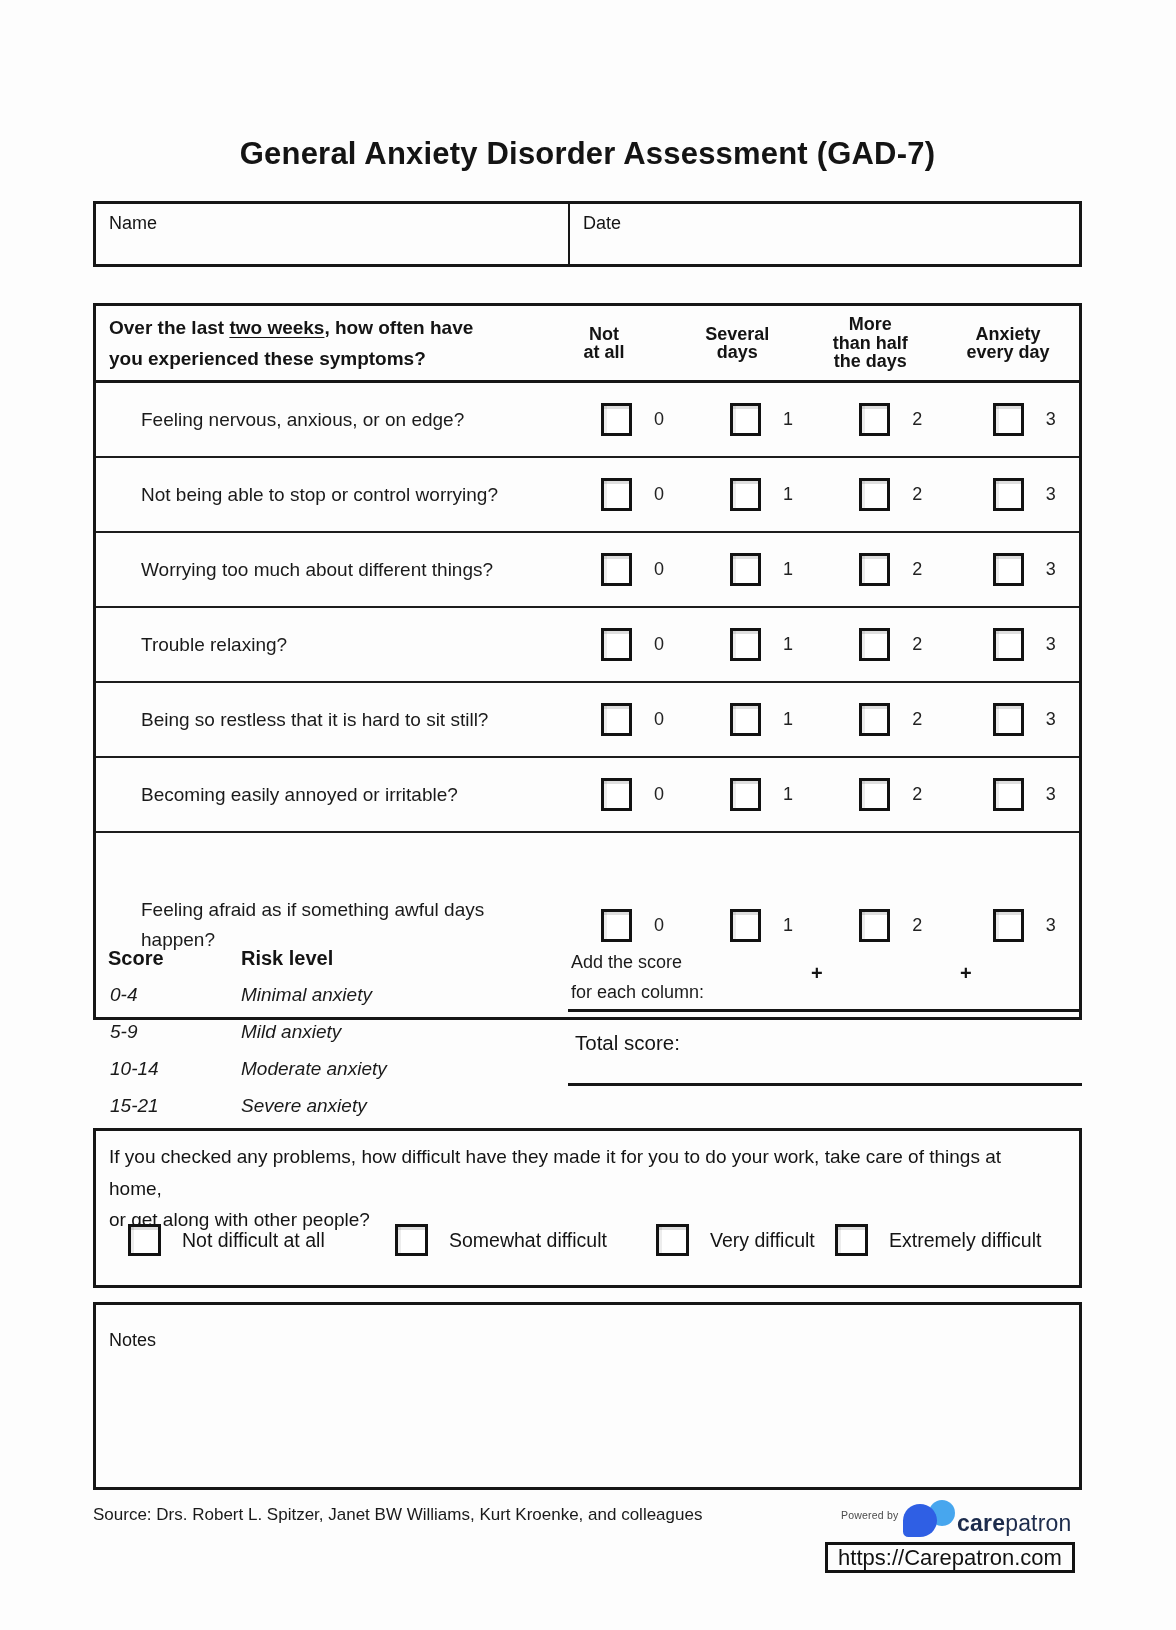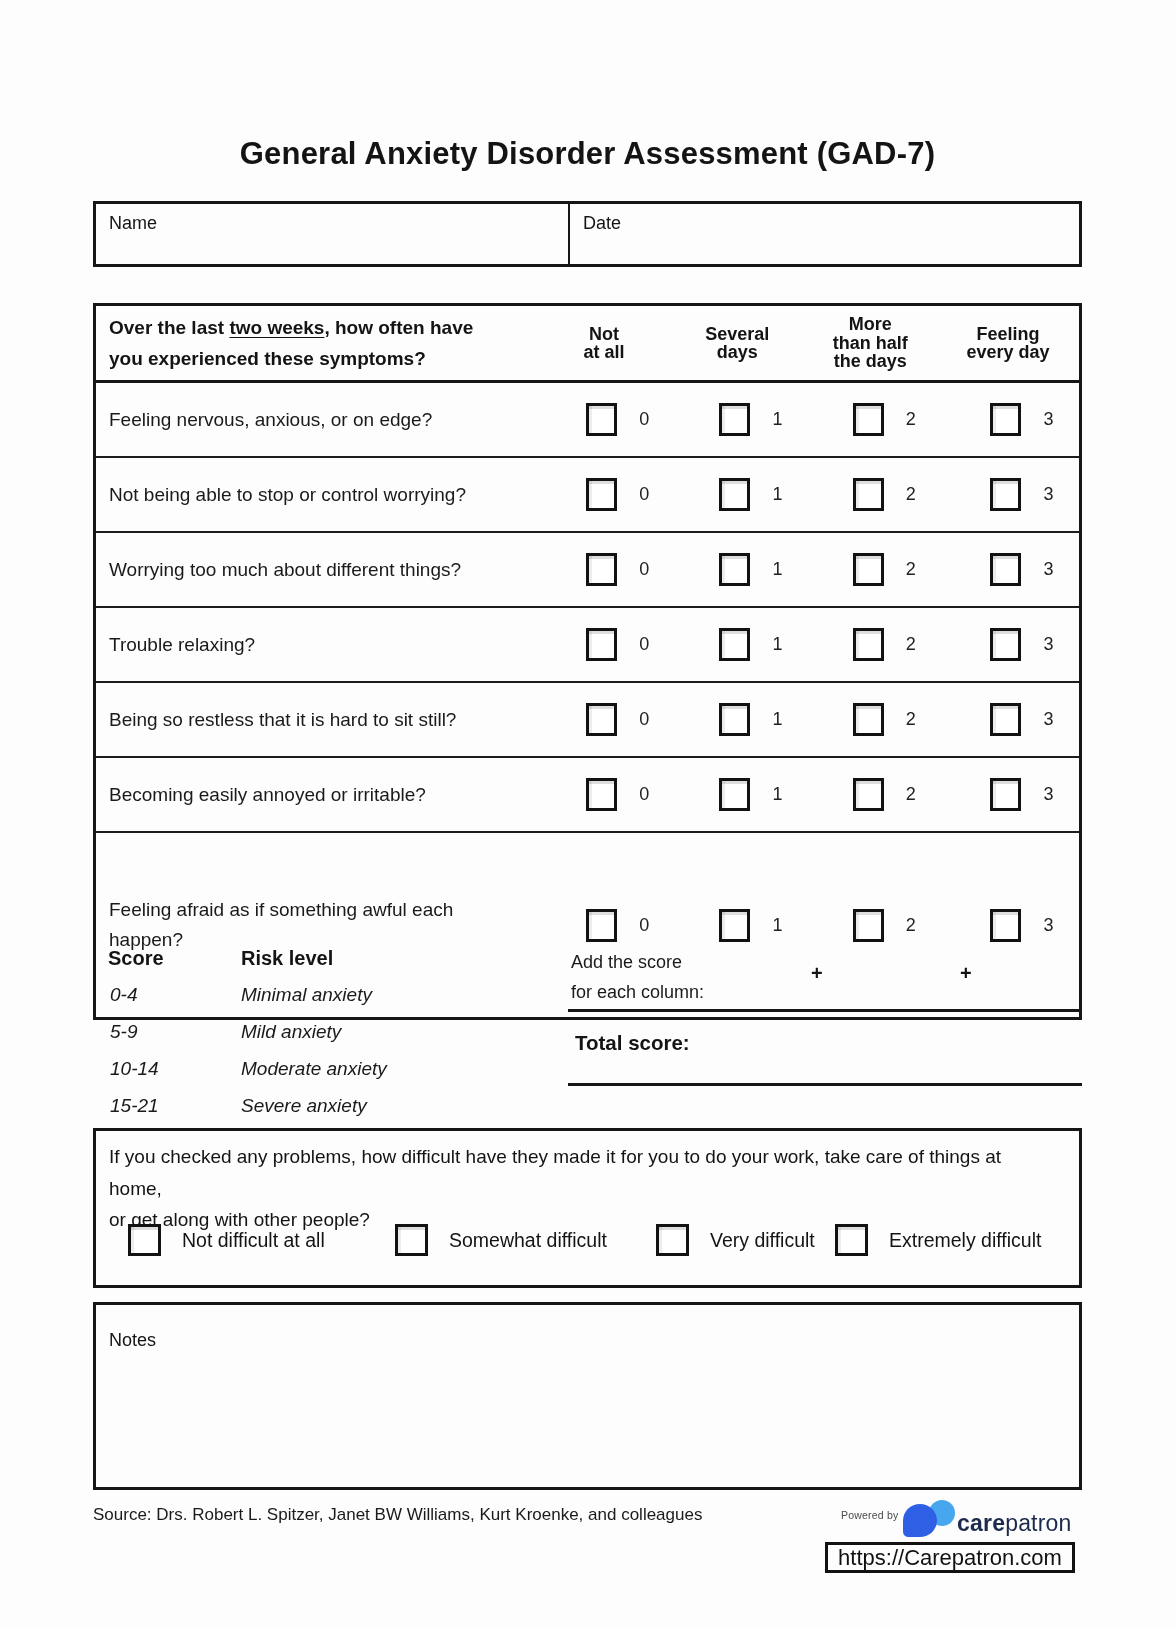--- a/index.html
+++ b/index.html
@@ -54,20 +54,21 @@
   .th-question .u { text-decoration: underline; text-underline-offset: 3px; }
   .th-col {
     width: 134px; text-align: center;
     font-size: 18px; font-weight: bold; line-height: 18.5px;
     white-space: pre-line;
   }
   .th-col:last-child { width: 143px; }
   .trow {
     display: flex; height: 75px; align-items: center;
     border-bottom: 2px solid #1d1d1d;
+    padding-left: 32px;
   }
   .trow:last-child { border-bottom: none; flex: 1; }
   .td-question {
     width: 444px; padding: 0 36px 0 13px;
     font-size: 19px; line-height: 30px; color: #1a1a1a;
   }
   .td-score {
     width: 134px; display: flex; align-items: center;
     justify-content: center; gap: 22px; padding-left: 28px;
   }
@@ -78,21 +79,21 @@
     box-shadow: inset 0 3px 0 rgba(0,0,0,0.13), inset 3px 0 0 rgba(0,0,0,0.07);
   }
   .score-num { font-size: 18px; color: #222; }
 
   
   .sc-head { font-size: 20px; font-weight: bold; }
   .sc-txt  { font-size: 19px; color: #1a1a1a; font-style: italic; }
   .add-txt { font-size: 18px; color: #1a1a1a; }
   .plus    { font-size: 20px; font-weight: bold; }
   .sline   { border-top: 3px solid #161616; width: 514px; height: 0; }
-  .total-label { font-size: 20.5px; font-weight: bold; text-align: right; }
+  .total-label { font-size: 20.5px; font-weight: normal; text-align: right; }
 
   
   .diffbox {
     position: absolute;
     left: 93px; top: 1128px; width: 989px; height: 160px;
     border: 3px solid #161616;
   }
   .diff-q {
     position: absolute; left: 13px; top: 10px; width: 950px;
     font-size: 19px; line-height: 31.5px;
@@ -154,21 +155,21 @@
         <span>Over the last </span><span class="u">two weeks</span><span>, how often have</span><br>
         <span>you experienced these symptoms?</span>
       </div>
       <div class="th-col">Not
 at all</div>
       <div class="th-col">Several
 days</div>
       <div class="th-col">More
 than half
 the days</div>
-      <div class="th-col">Feeling
+      <div class="th-col">Anxiety
 every day</div>
     </div>
 
     <div class="trow">
       <div class="td-question">Feeling nervous, anxious, or on edge?</div>
       <div class="td-score">
           <span class="cbx"></span>
           <span class="score-num">0</span>
         </div>
       <div class="td-score">
@@ -279,21 +280,21 @@
           <span class="cbx"></span>
           <span class="score-num">2</span>
         </div>
       <div class="td-score">
           <span class="cbx"></span>
           <span class="score-num">3</span>
         </div>
     </div>
 
     <div class="trow">
-      <div class="td-question">Feeling afraid as if something awful each happen?</div>
+      <div class="td-question">Feeling afraid as if something awful days happen?</div>
       <div class="td-score">
           <span class="cbx"></span>
           <span class="score-num">0</span>
         </div>
       <div class="td-score">
           <span class="cbx"></span>
           <span class="score-num">1</span>
         </div>
       <div class="td-score">
           <span class="cbx"></span>

